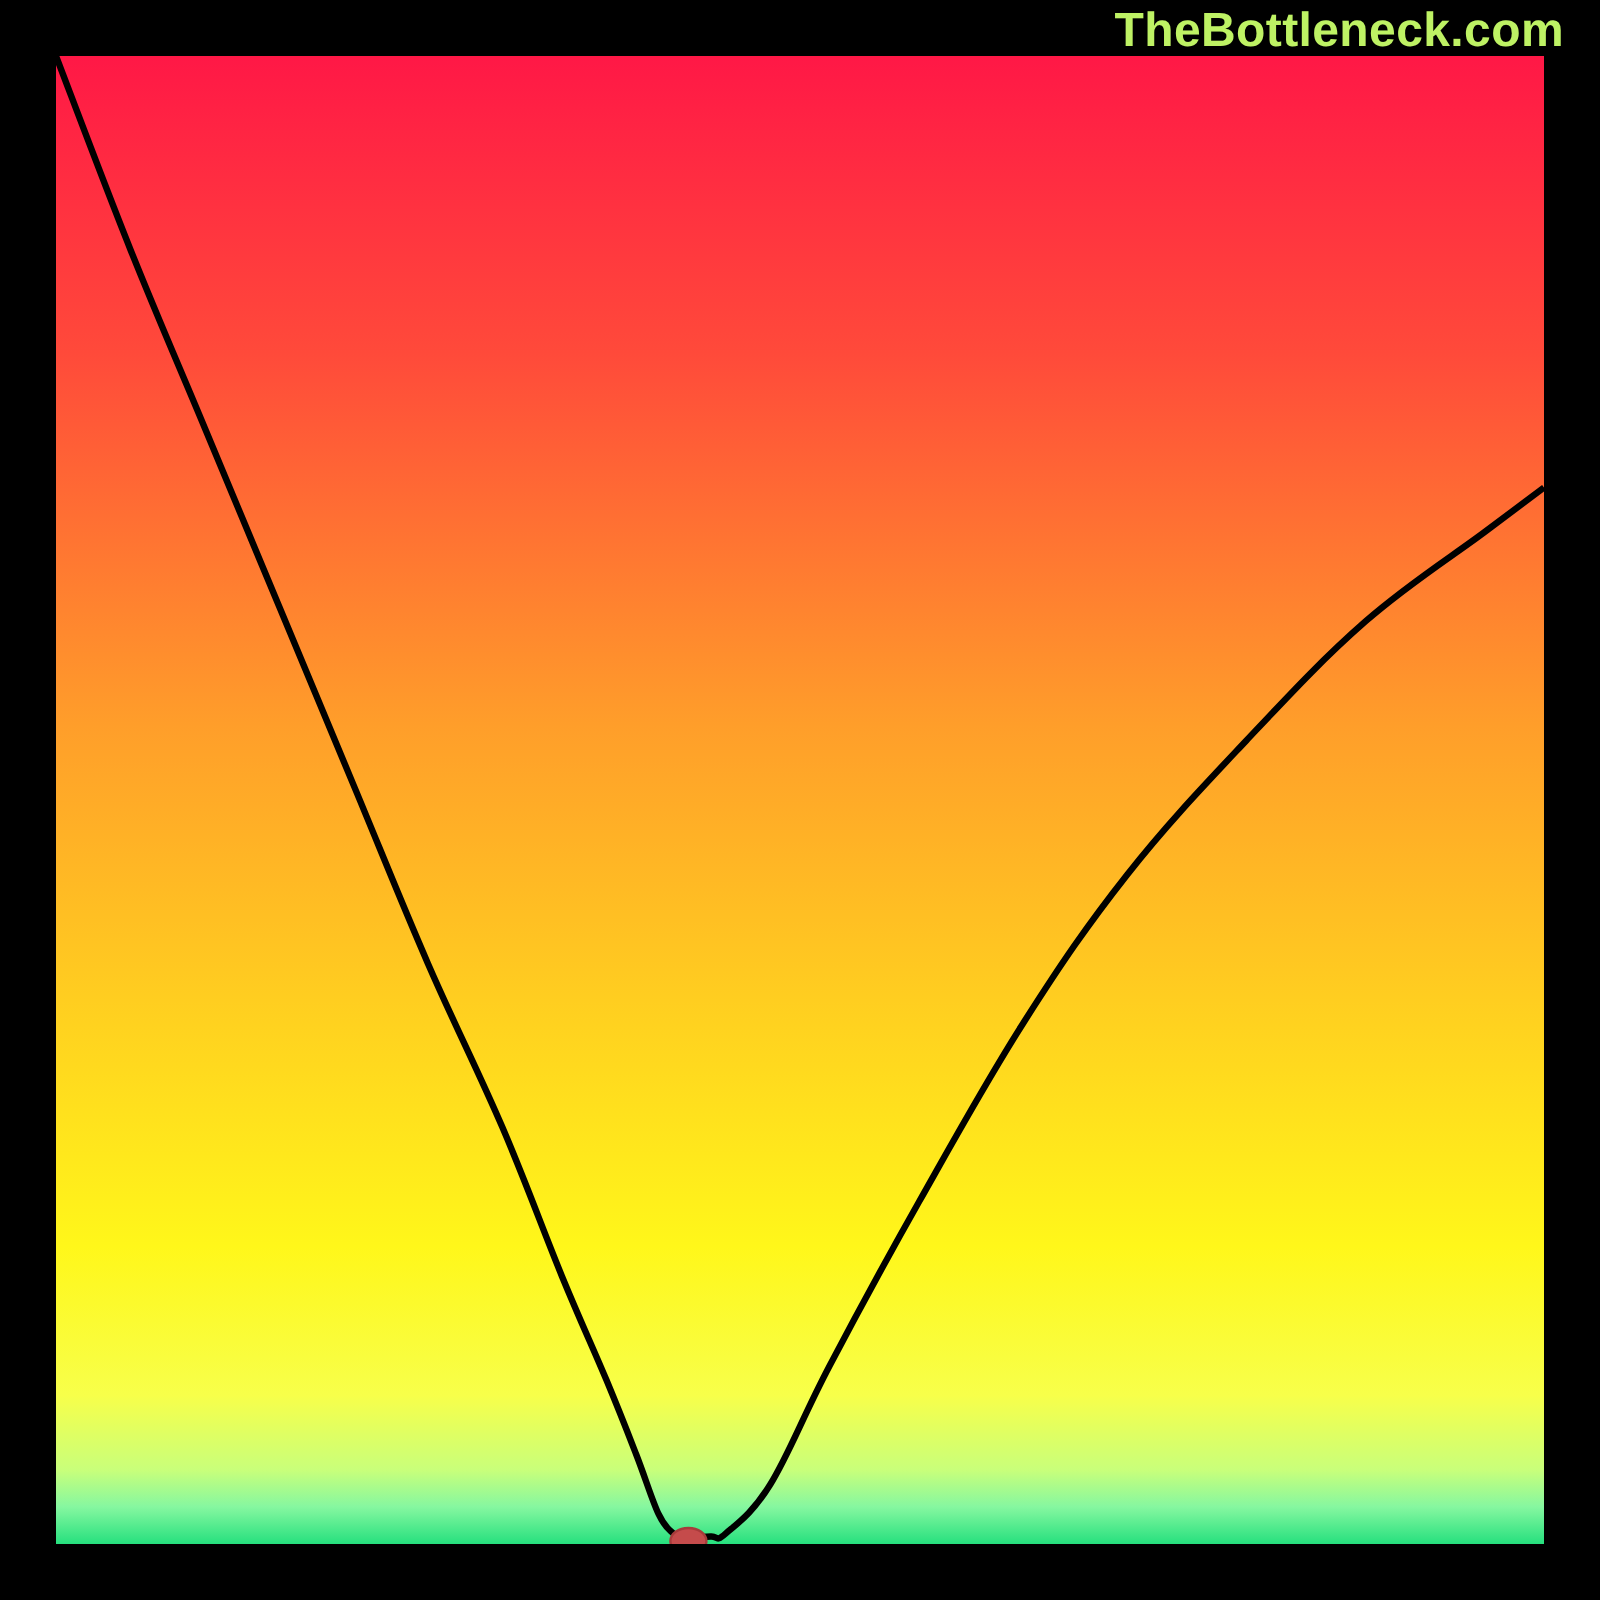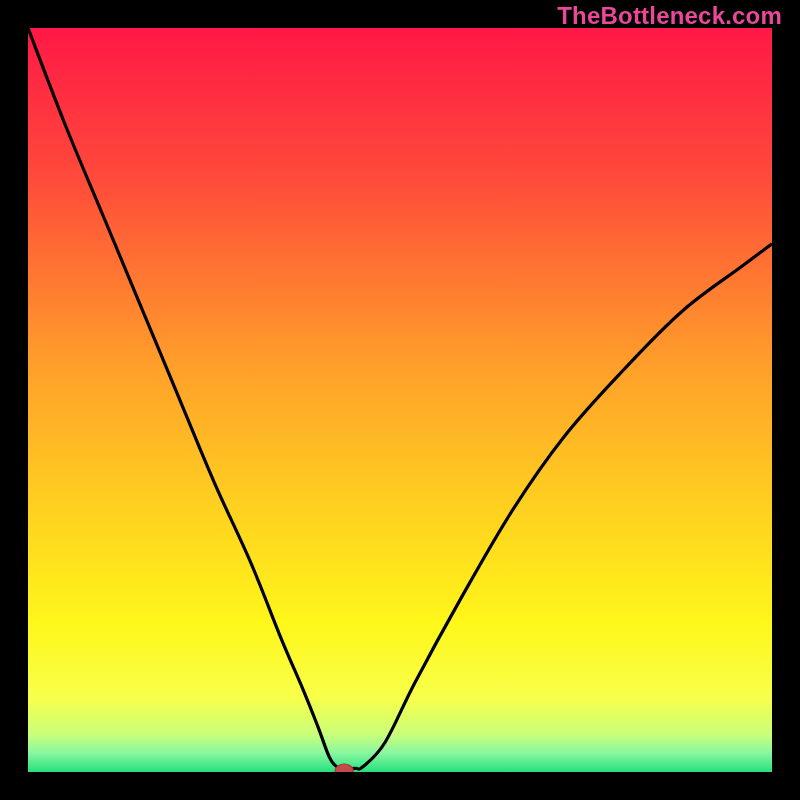--- a/index.html
+++ b/index.html
@@ -14,21 +14,21 @@
   .frame {
     position: relative;
     width: 800px;
     height: 800px;
     background: #000;
   }
   .watermark {
     position: absolute;
     top: 2px;
     right: 18px;
-    color: #ec4899;
+    color: #bef264;
     font-size: 24px;
     font-weight: 600;
     letter-spacing: 0.2px;
     z-index: 10;
   }
   .plot {
     position: absolute;
     left: 28px;
     top: 28px;
     width: 744px;

